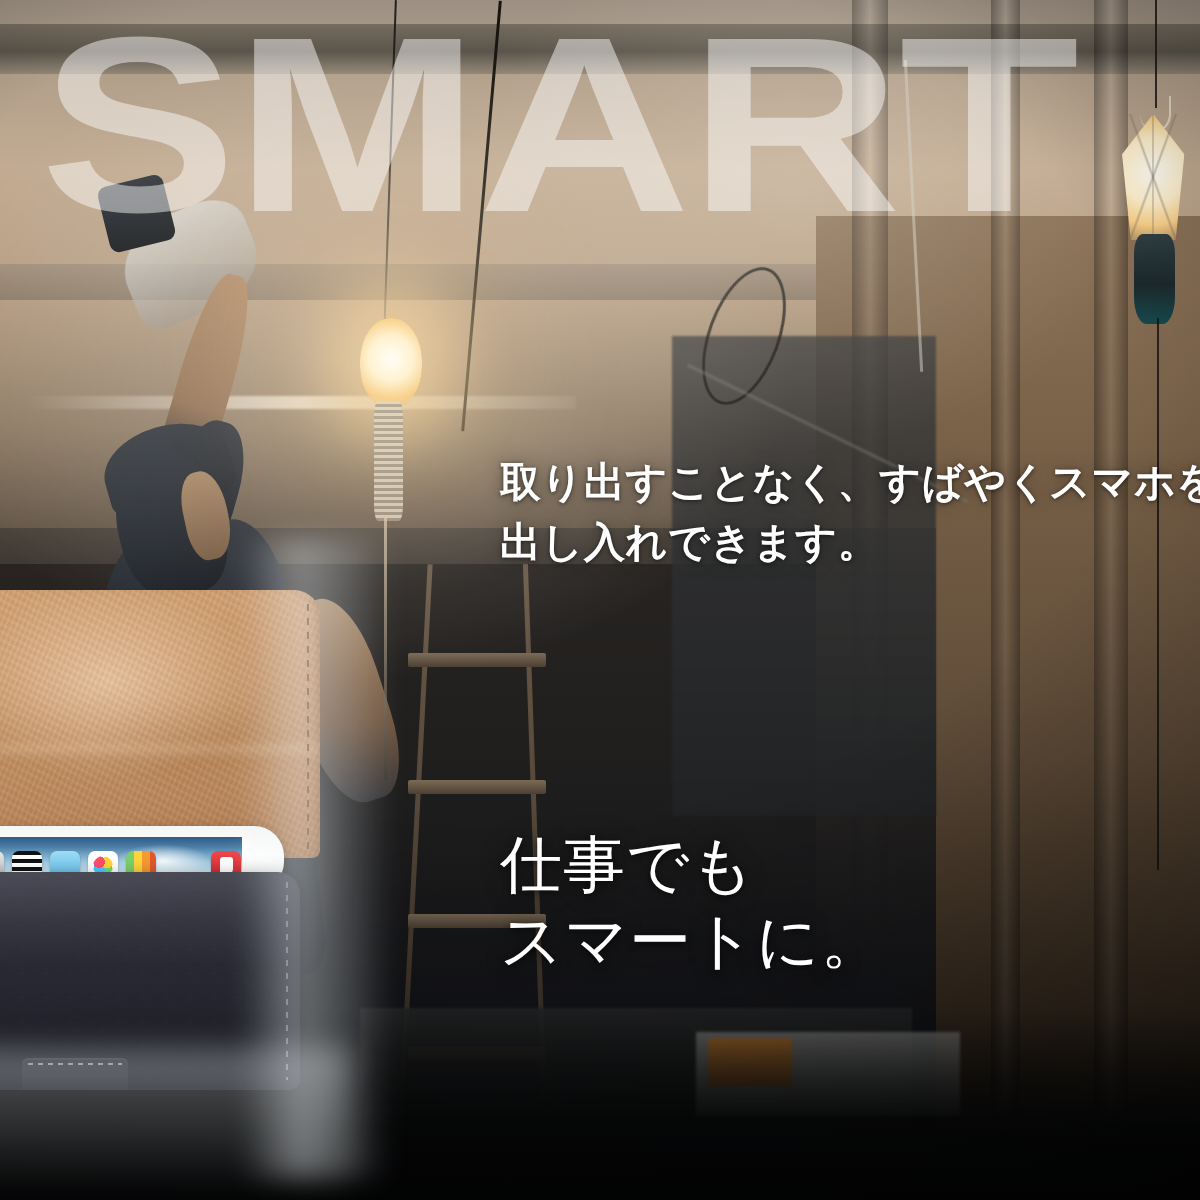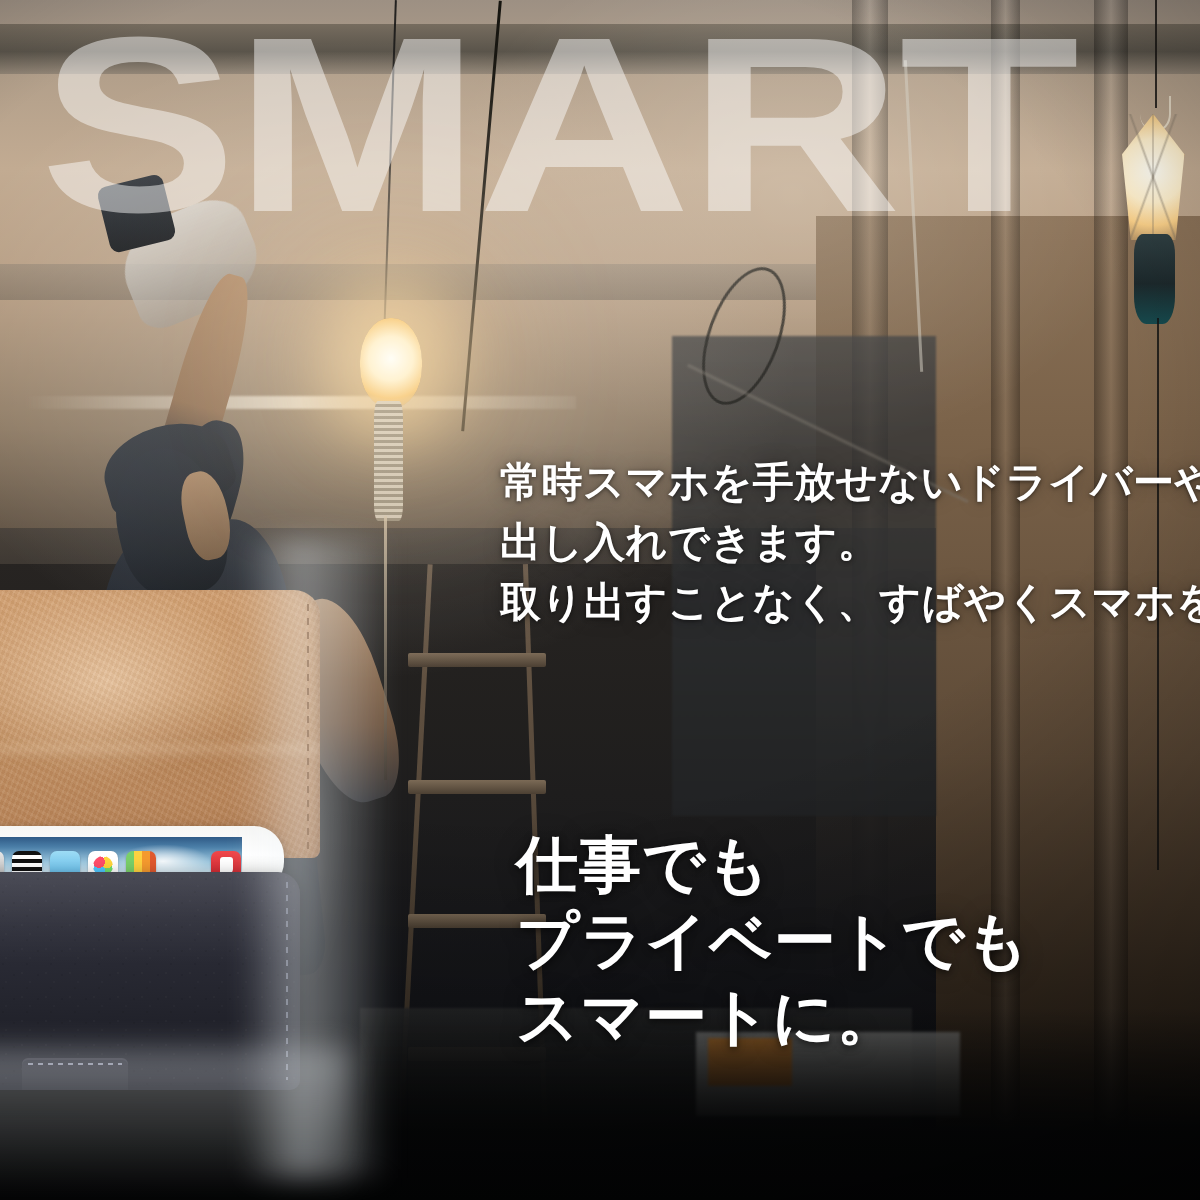--- a/index.html
+++ b/index.html
@@ -252,23 +252,23 @@
   .body-copy{
     position:absolute; left:500px; top:452px; width:660px;
     color:#fff;
     font-size:41px; font-weight:700; line-height:60px;
     letter-spacing:.5px;
     text-shadow:0 1px 4px rgba(0,0,0,.55), 0 0 18px rgba(0,0,0,.35);
   }
   .body-copy .ln{ display:block; white-space:nowrap; }
 
   .headline{
-    position:absolute; left:516px; top:827px; width:660px;
+    position:absolute; left:500px; top:827px; width:660px;
     color:#fff;
-    font-size:62px; font-weight:700; line-height:76px;
+    font-size:62px; font-weight:400; line-height:76px;
     letter-spacing:1px;
     text-shadow:0 2px 7px rgba(0,0,0,.6), 0 0 24px rgba(0,0,0,.4);
   }
   .headline .ln{ display:block; white-space:nowrap; }
 
   
   .product{
     position:absolute; left:-10px; top:568px; width:350px; height:560px;
   }
   .prod-glow{
@@ -456,28 +456,26 @@
     <div class="crate-orange"></div>
 
     <div class="bg-bottom"></div>
     <div class="bg-haze"></div>
     <div class="bg-vign"></div>
   </div>
 
   <div class="smart">SMART</div>
 
   <div class="body-copy">
-    <span class="ln">常時スマホを手放せないドライバーや</span>
+    <span class="ln">取り出すことなく、すばやくスマホを</span>
     <span class="ln">出し入れできます。</span>
-    <span class="ln">取り出すことなく、すばやくスマホを</span>
   </div>
 
   <div class="headline">
     <span class="ln">仕事でも</span>
-    <span class="ln">プライベートでも</span>
     <span class="ln">スマートに。</span>
   </div>
 
   <div class="product">
     <div class="prod-glow"></div>
 
     <div class="pouch-tan">
       <div class="tan-grain"></div>
       <div class="tan-fold"></div>
       <div class="tan-stitch"></div>

